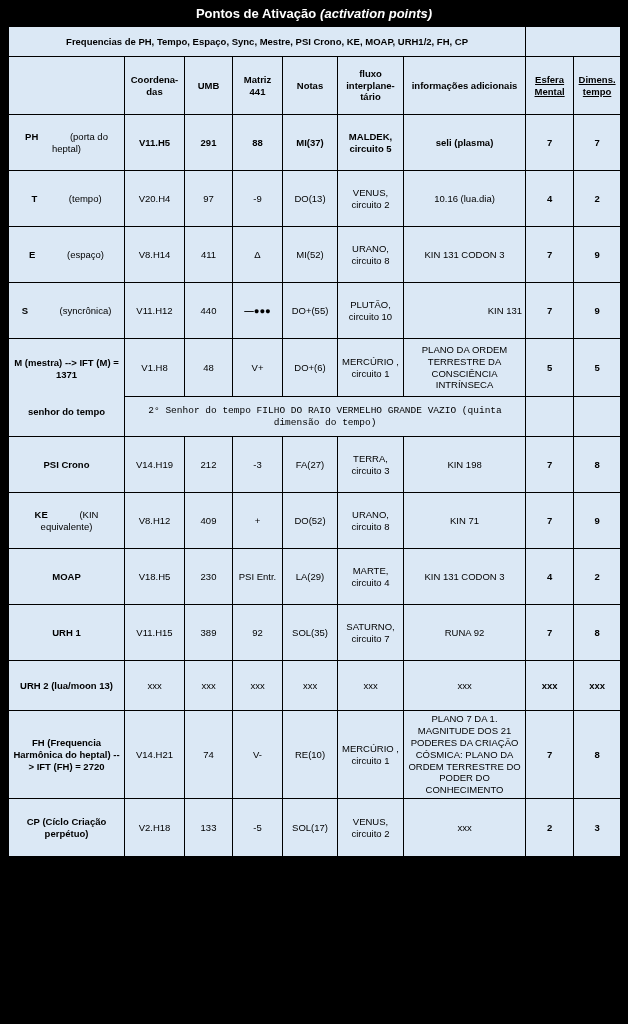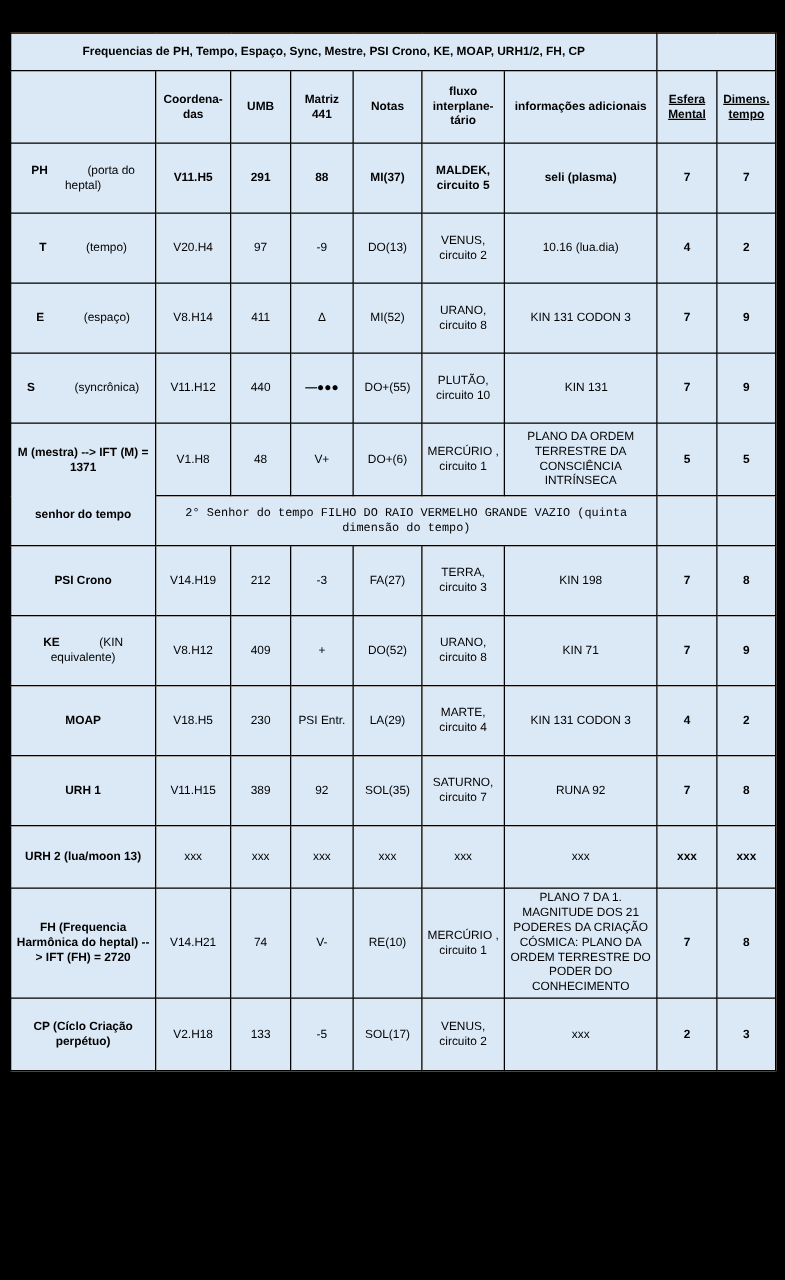--- a/index.html
+++ b/index.html
@@ -41,21 +41,21 @@
     position: absolute;
     top: 26px;
     left: 8px;
     width: 612px;
     height: 992px;
   }
   table.grid {
     border-collapse: collapse;
     width: 612px;
     table-layout: fixed;
-    background: #fdba74;
+    background: #ffffff;
   }
   table.grid td {
     border: 1px solid #000000;
     background: #dbe8f5;
     font-size: 9.5px;
     color: #000000;
     text-align: center;
     vertical-align: middle;
     padding: 2px 3px;
     line-height: 1.25;
@@ -115,20 +115,24 @@
   col.c5 { width: 66px; }
   col.c6 { width: 122px; }
   col.c7 { width: 48px; }
   col.c8 { width: 47px; }
 </style>
 </head>
 <body>
 
 <div class="page">
 
+  <div class="title-bar">
+    <span class="t1">Pontos de Ativação</span>
+    <span class="t2">(activation points)</span>
+  </div>
 
   <div class="table-wrap">
     <table class="grid">
       <colgroup>
         <col class="c0">
           <col class="c1">
           <col class="c2">
           <col class="c3">
           <col class="c4">
         <col class="c5">
@@ -191,21 +195,21 @@
           <td class="blue">9</td>
         </tr>
 
         <tr class="row-tall">
           <td class="label"><span class="bold">S</span><span class="light"> (syncrônica)</span></td>
           <td>V11.H12</td>
           <td>440</td>
           <td class="bold">—●●●</td>
           <td>DO+(55)</td>
           <td>PLUTÃO, circuito 10</td>
-          <td style="text-align:center;padding-left:12px;">KIN 131</td>
+          <td style="text-align:right;padding-left:12px;">KIN 131</td>
           <td class="blue">7</td>
           <td class="blue">9</td>
         </tr>
 
         <tr style="height:58px;">
           <td class="label" rowspan="2" style="vertical-align:middle;">
             <span class="bold">M (mestra) --&gt; IFT (M) = 1371</span>
             <div style="height:26px;"></div>
             <span class="bold">senhor do tempo</span>
           </td>

